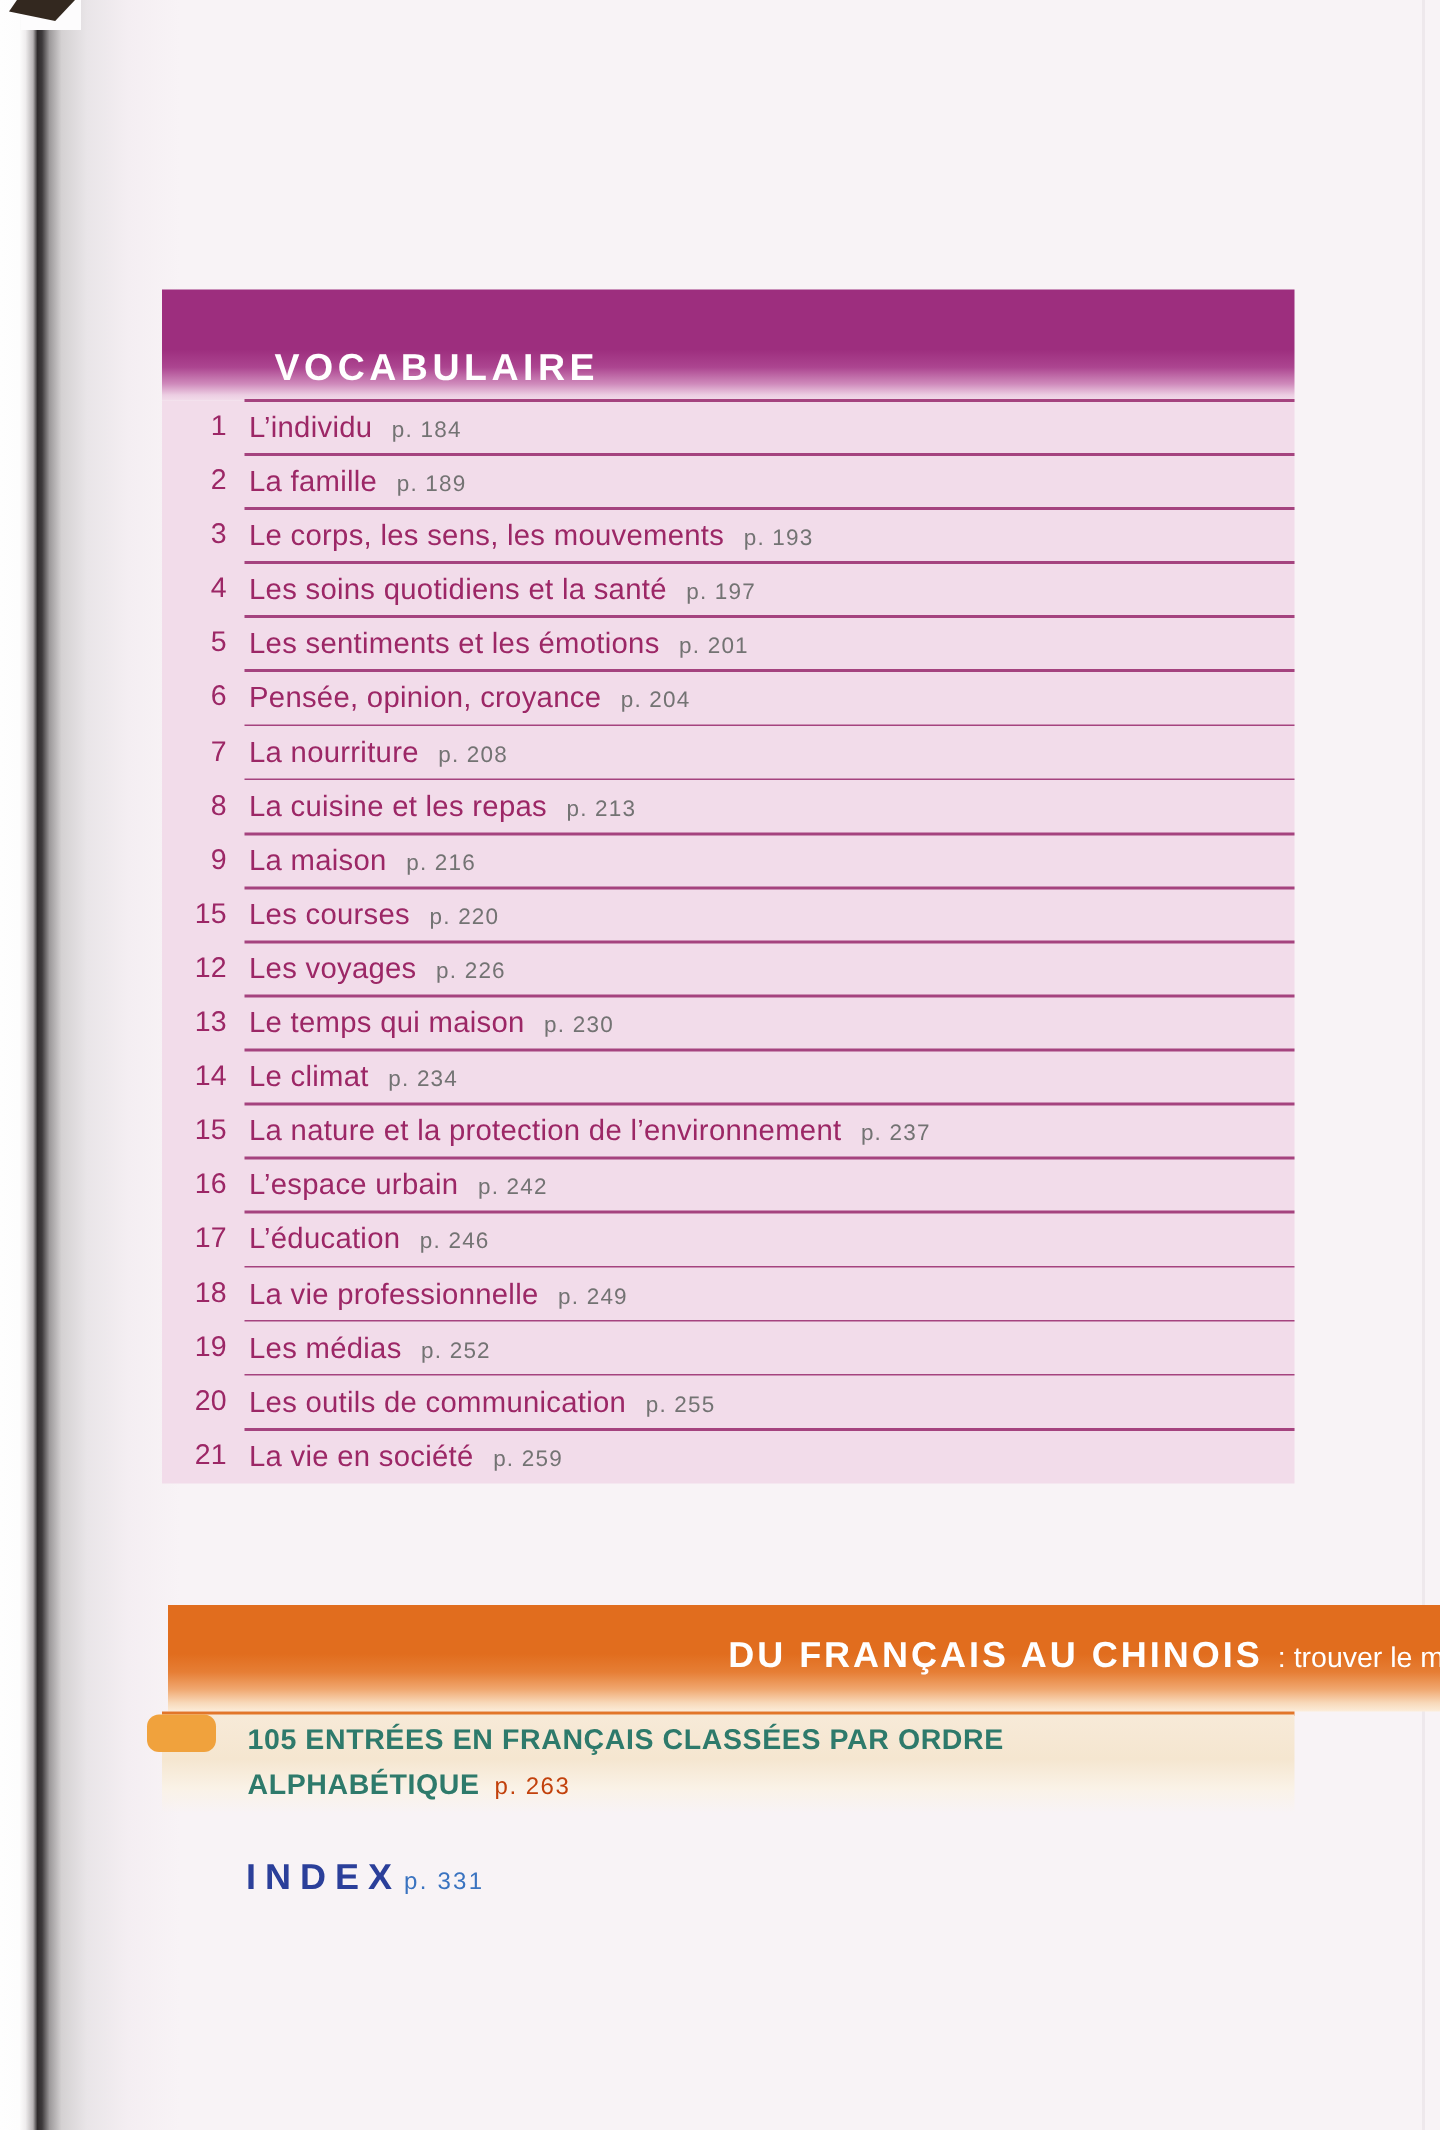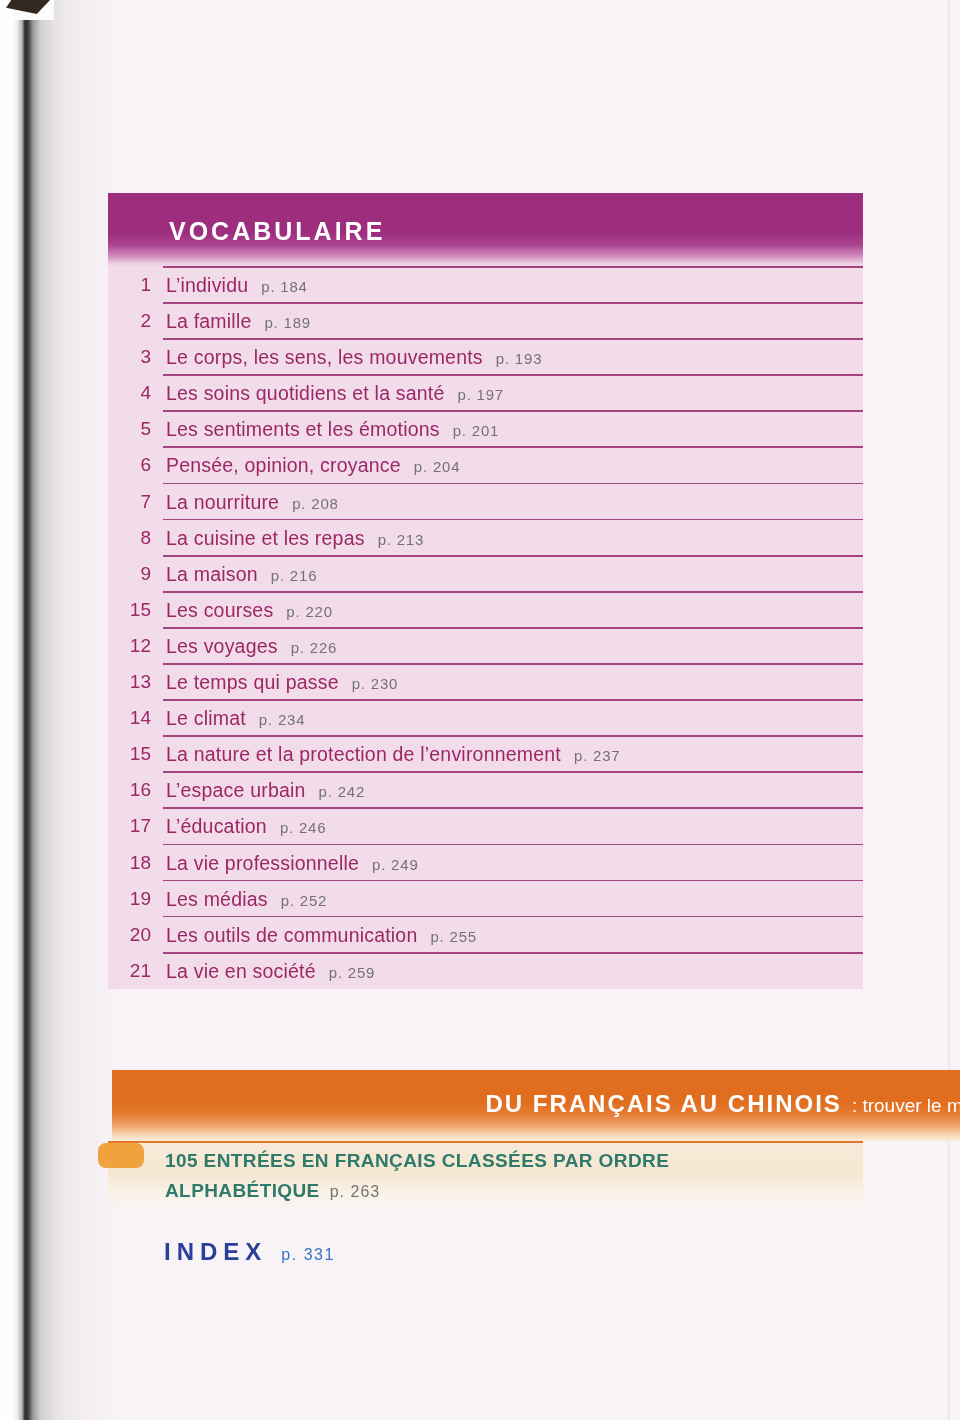--- a/index.html
+++ b/index.html
@@ -23,21 +23,21 @@
   }
   .edge-top-white{position:absolute;left:14px;top:0;width:40px;height:20px;background:#fdfcfd;}
   .page-right-edge{position:absolute;right:10px;top:0;bottom:0;width:2px;background:rgba(60,40,55,0.05);}
 
   
   .vocab-header{
     position:absolute;left:108px;top:193px;width:755px;height:74px;
     background:linear-gradient(180deg,#9d2e7e 0%,#9d2e7e 54%,#ac4590 70%,#cf8abb 85%,#eccde2 95%,#f2dcea 100%);
   }
   .vocab-title{
-    margin:1px;padding:23px 0 0 60px;
+    margin:15px;padding:23px 0 0 60px;
     font-size:25px;font-weight:bold;letter-spacing:3px;color:#ffffff;
   }
   .toc{
     position:absolute;left:108px;top:267px;width:755px;margin:0;padding:0;
     list-style:none;background:#f2dcea;
   }
   .toc-row{position:relative;height:36.1px;}
   .row-rule{position:absolute;left:55px;right:0;top:-1px;height:1.8px;background:#a5437f;}
   .num{
     position:absolute;left:0;top:0;width:43px;text-align:right;
@@ -62,26 +62,26 @@
     background:linear-gradient(180deg,#f7ead8 0%,#f5e6d0 45%,#faf2e7 75%,rgba(253,251,248,0) 100%);
   }
   .tab{
     position:absolute;left:98px;top:1143px;width:46px;height:25px;
     background:#f0a23d;border-radius:8px;
   }
   .entries{
     position:absolute;left:165px;top:1146px;
     font-size:19px;font-weight:bold;color:#2e7a6b;line-height:30px;letter-spacing:0.4px;
   }
-  .pref2{font-size:16px;font-weight:normal;color:#737373;margin-left:10px;letter-spacing:1px;}
+  .pref2{font-size:16px;font-weight:normal;color:#c2410c;margin-left:10px;letter-spacing:1px;}
 
   
   .index{position:absolute;left:164px;top:1238px;white-space:nowrap;}
   .index-label{font-size:24px;color:#2b3f9a;letter-spacing:6px;font-weight:bold;}
-  .index-page{font-size:16px;color:#3a73c0;margin-left:14px;letter-spacing:1.5px;}
+  .index-page{font-size:16px;color:#3a73c0;margin-left:2px;letter-spacing:1.5px;}
 </style>
 </head>
 <body>
 
 <div class="book-edge"></div>
 <div class="edge-top-white"></div>
 <div class="corner-dark"></div>
 <div class="page-right-edge"></div>
 
 <header class="vocab-header">
@@ -140,21 +140,21 @@
     <span class="row-text"><span class="title">Les courses</span><span class="pref">p. 220</span></span>
   </li>
     <li class="toc-row">
     <span class="row-rule"></span>
     <span class="num">12</span>
     <span class="row-text"><span class="title">Les voyages</span><span class="pref">p. 226</span></span>
   </li>
     <li class="toc-row">
     <span class="row-rule"></span>
     <span class="num">13</span>
-    <span class="row-text"><span class="title">Le temps qui passe</span><span class="pref">p. 230</span></span>
+    <span class="row-text"><span class="title">Le temps qui maison</span><span class="pref">p. 230</span></span>
   </li>
     <li class="toc-row">
     <span class="row-rule"></span>
     <span class="num">14</span>
     <span class="row-text"><span class="title">Le climat</span><span class="pref">p. 234</span></span>
   </li>
     <li class="toc-row">
     <span class="row-rule"></span>
     <span class="num">15</span>
     <span class="row-text"><span class="title">La nature et la protection de l’environnement</span><span class="pref">p. 237</span></span>

